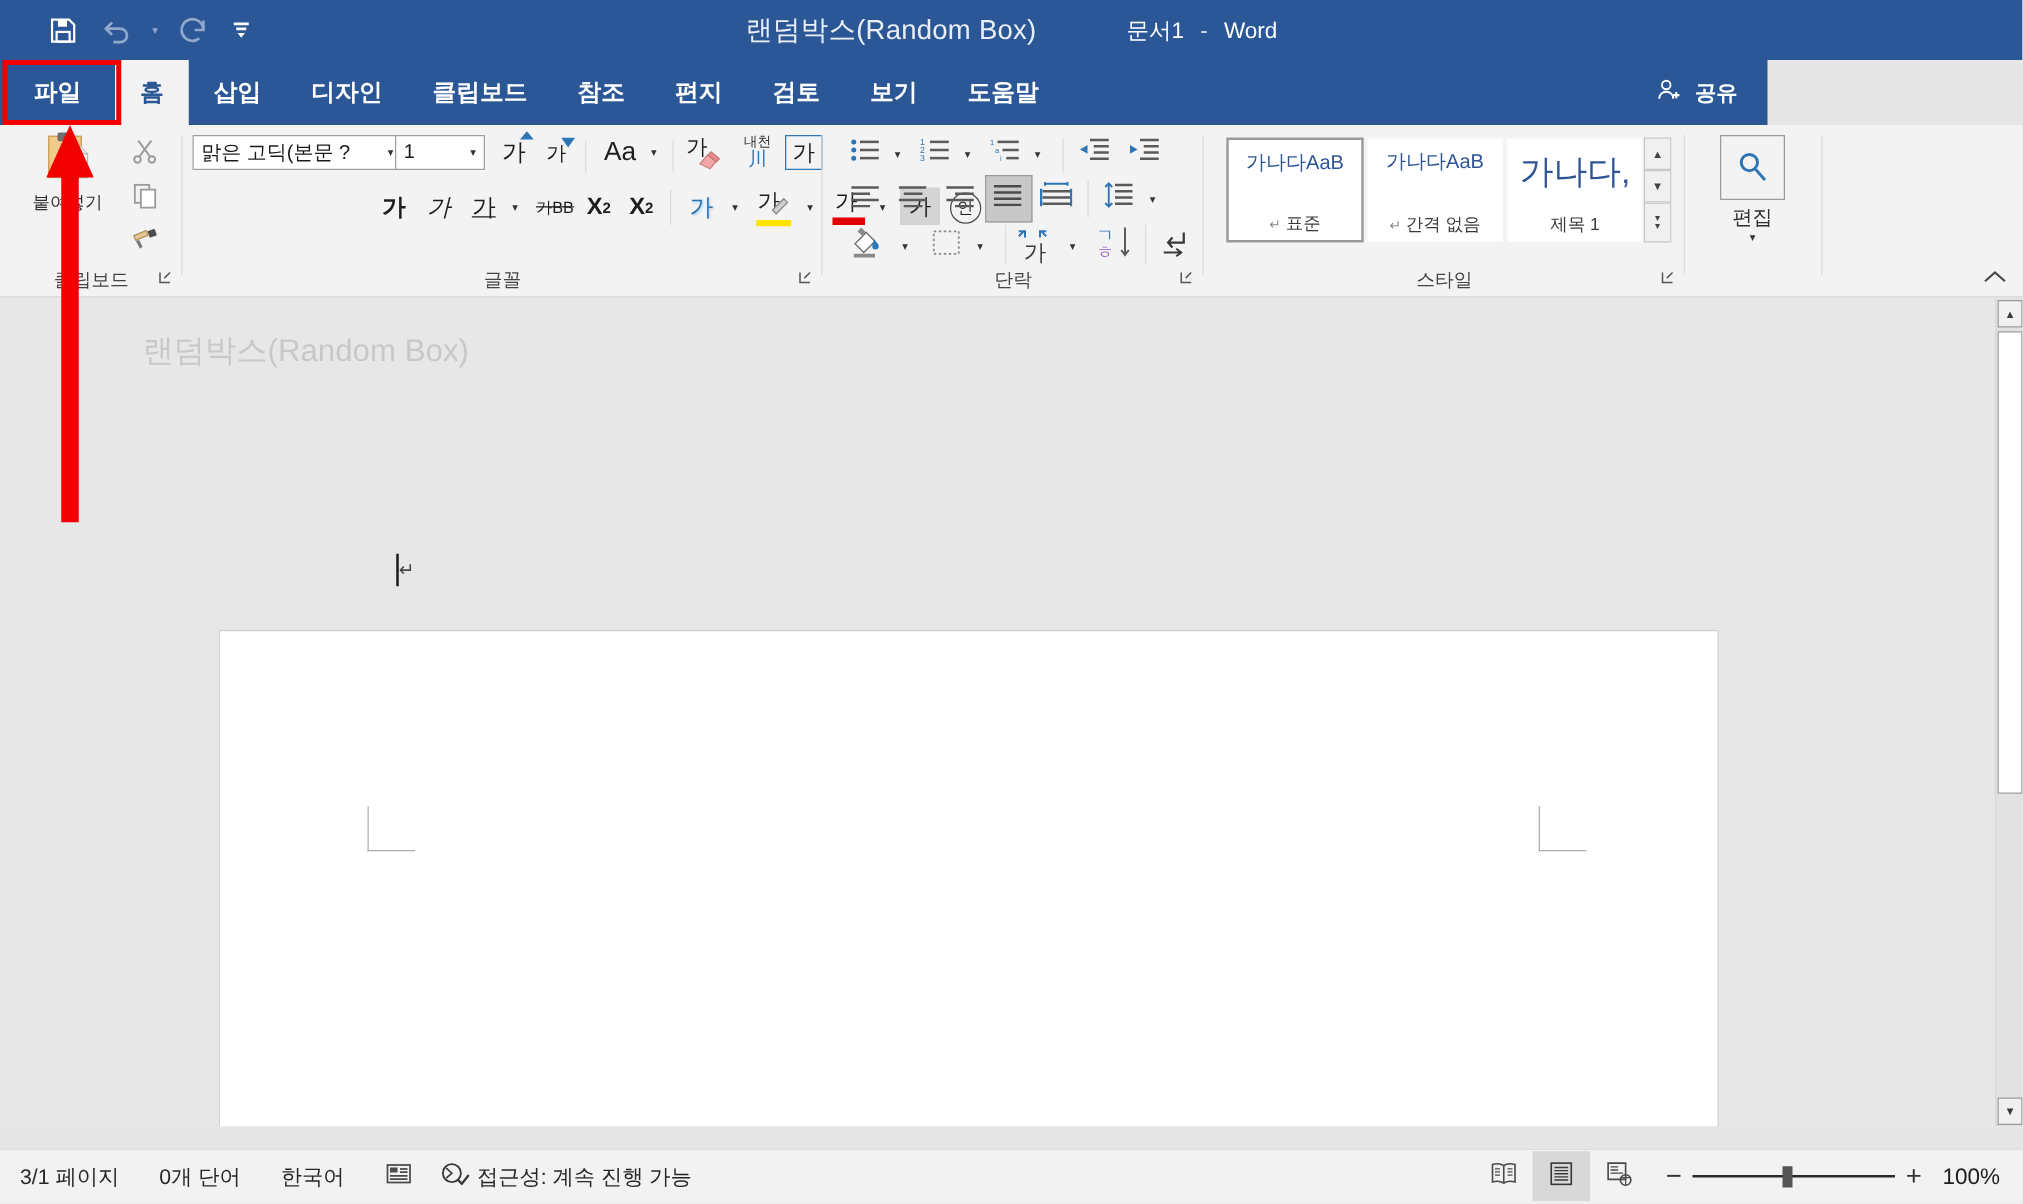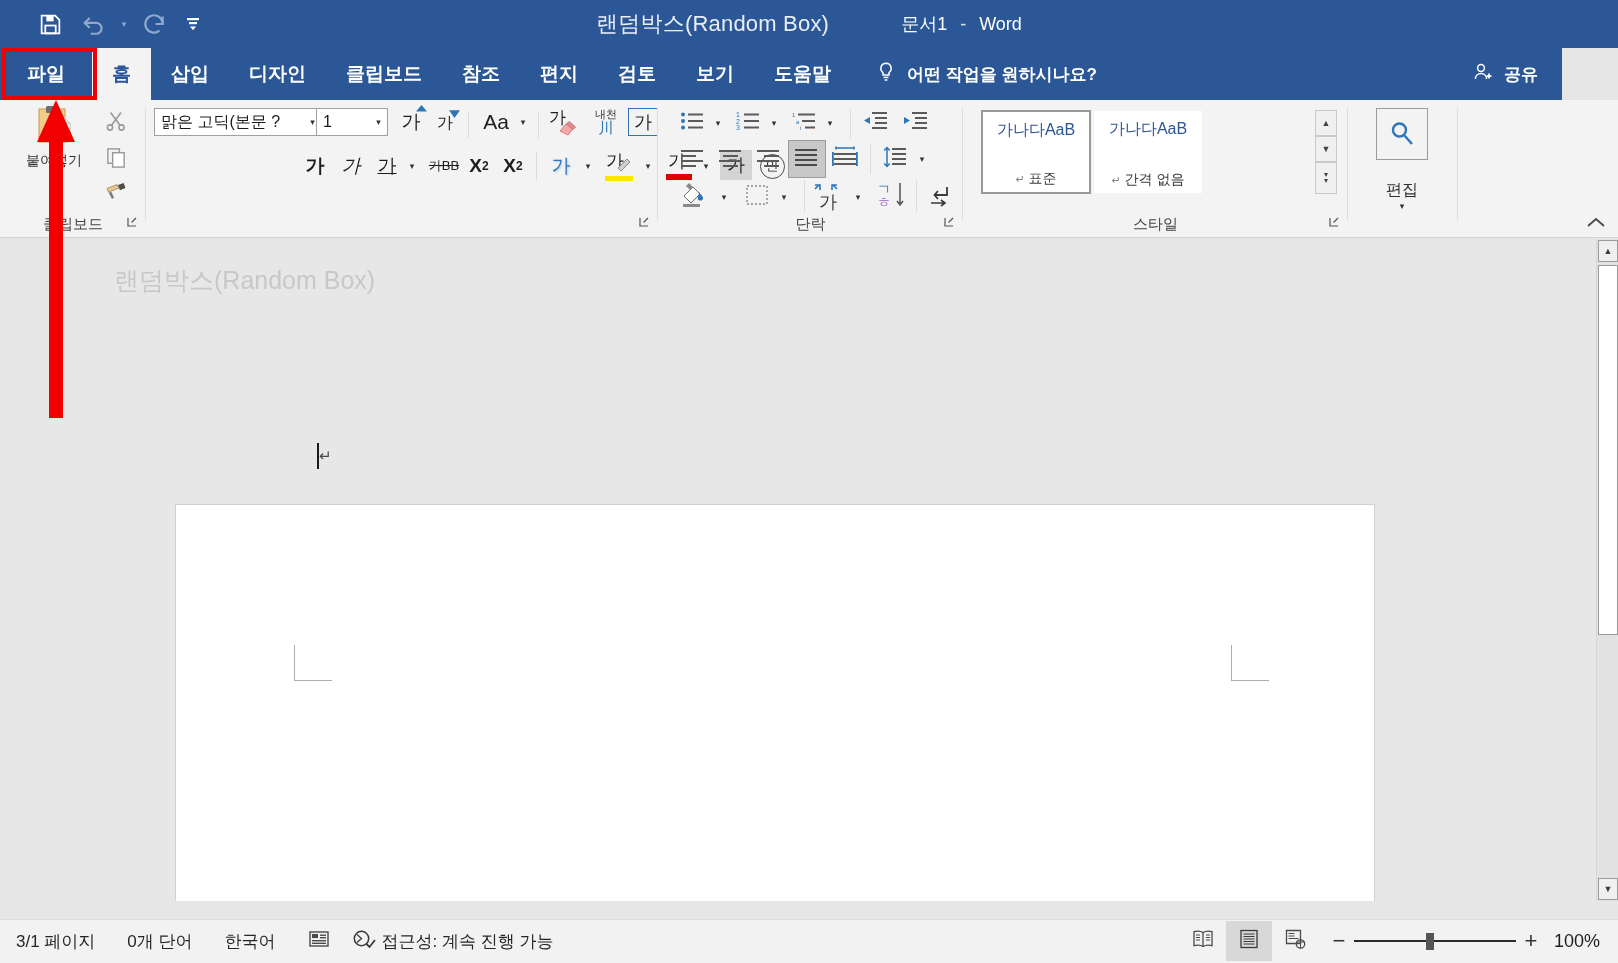--- a/index.html
+++ b/index.html
@@ -47,21 +47,21 @@
     border: 0; cursor: pointer;
   }
   .winbtn {
     width: 52px; height: 48px; display: flex; align-items: center; justify-content: center;
     color: #ffffff;
   }
   .winbtn.ribbon-opt { width: 56px; }
 
   
   .tabstrip {
-    position: absolute; left: 0; top: 48px; width: 1562px; height: 52px;
+    position: absolute; left: 0; top: 48px; width: 1414px; height: 52px;
     background: #2b5797; display: flex; align-items: stretch;
   }
   .tab {
     display: flex; align-items: center; justify-content: center;
     padding: 0 20px; color: #ffffff; font-size: 19px; font-weight: bold;
     cursor: pointer; white-space: nowrap;
   }
   .tab.file { min-width: 92px; }
   .tab.active { background: #f3f3f3; color: #2b5797; }
   .tell-me {
@@ -270,30 +270,20 @@
     <div class="tab active">홈</div>
     <div class="tab">삽입</div>
     <div class="tab">디자인</div>
     <div class="tab">클립보드</div>
     <div class="tab">참조</div>
     <div class="tab">편지</div>
     <div class="tab">검토</div>
     <div class="tab">보기</div>
     <div class="tab">도움말</div>
 
-    <div class="tell-me">
-      <span>
-        <svg width="22" height="24" viewBox="0 0 22 24" fill="none" stroke="#ffffff" stroke-width="1.5">
-          <path d="M11 3.2a5.2 5.2 0 0 0-3 9.4v2.4h6v-2.4a5.2 5.2 0 0 0-3-9.4z"></path>
-          <line x1="8.6" y1="17.4" x2="13.4" y2="17.4"></line>
-          <line x1="9.6" y1="20" x2="12.4" y2="20"></line>
-        </svg>
-      </span>
-      <span>어떤 작업을 원하시나요?</span>
-    </div>
 
     <div class="share">
       <span>
         <svg width="24" height="22" viewBox="0 0 24 22" fill="none" stroke="#ffffff" stroke-width="1.5">
           <circle cx="9" cy="7" r="3.4"></circle>
           <path d="M3.4 18c0-3.4 2.5-5.6 5.6-5.6s5.6 2.2 5.6 5.6"></path>
           <path d="M17 12.6v5M14.5 15.1h5" stroke-width="1.7"></path>
         </svg>
       </span>
       <span>공유</span>
@@ -449,20 +439,21 @@
         </span>
       </div>
       <div class="ico-btn mini-arw" style="left:550px; top:50px; width:20px; height:32px;">▾</div>
       <div class="ico-btn" style="left:574px; top:50px; width:32px; height:30px; background:#d4d4d4; font-size:18px;">
         <span>가</span>
       </div>
       <div class="ico-btn" style="left:610px; top:50px; width:32px; height:32px;">
         <span style="display:inline-flex; align-items:center; justify-content:center; width:25px; height:25px; border:1.5px solid #4a4a4a; border-radius:50%; font-size:13px;">인</span>
       </div>
 
+      <div class="grp-label">글꼴</div>
       <div class="dlg-launch">
         <svg width="13" height="13" viewBox="0 0 13 13" stroke="#555" fill="none" stroke-width="1.2">
             <path d="M2 2v8h8"></path>
             <path d="M5.5 6.5 10 2"></path>
           </svg>
       </div>
       <div class="grp-sep" style="right:0;"></div>
     </div>
 
     <div class="grp" style="left:658px; width:305px;">
@@ -663,20 +654,24 @@
           <span>표준</span>
         </div>
       </div>
       <div class="style-card" style="position:absolute; left:130px; top:10px; width:110px; height:84px; border-color:#f3f3f3;">
         <div class="style-prev">가나다AaB</div>
         <div class="style-name">
           <span style="font-size:11px; color:#888;">↵</span>
           <span>간격 없음</span>
         </div>
       </div>
+      <div class="style-card" style="position:absolute; left:242px; top:10px; width:110px; height:84px; border-color:#f3f3f3; overflow:hidden;">
+        <div class="style-prev" style="font-size:27px;">가나다,</div>
+        <div class="style-name">제목 1</div>
+      </div>
 
       <div class="gal-nav" style="left:352px; top:10px; height:26px;">
         <span>▲</span>
       </div>
       <div class="gal-nav" style="left:352px; top:36px; height:26px;">
         <span>▼</span>
       </div>
       <div class="gal-nav" style="left:352px; top:62px; height:32px; flex-direction:column; line-height:.8;">
         <span style="font-size:8px;">▾</span>
           <span style="font-size:8px;">▾</span>
@@ -693,21 +688,21 @@
     </div>
 
     <div class="grp" style="left:1348px; width:110px;">
       <div style="position:absolute; left:16px; top:8px; width:76px; display:flex; flex-direction:column; align-items:center;">
         <span style="width:52px; height:52px; border:1px solid #9b9b9b; display:flex; align-items:center; justify-content:center;">
           <svg width="30" height="30" viewBox="0 0 30 30" fill="none" stroke="#2e75b6" stroke-width="2.4">
             <circle cx="12.5" cy="11" r="6.5"></circle>
               <line x1="17.5" y1="16.5" x2="25" y2="25"></line>
           </svg>
         </span>
-        <span class="cap" style="font-size:16px; margin-top:20px;text-align:center;">편집</span>
+        <span class="cap" style="font-size:16px; margin-top:4px;text-align:center;">편집</span>
         <span class="mini-arw">▾</span>
       </div>
       <div class="grp-sep" style="right:0;"></div>
     </div>
 
     <div class="collapse-ribbon">
       <svg width="20" height="14" viewBox="0 0 20 14" stroke="#4a4a4a" stroke-width="1.8" fill="none">
           <path d="M2 10 10 3l8 7"></path>
         </svg>
     </div>

